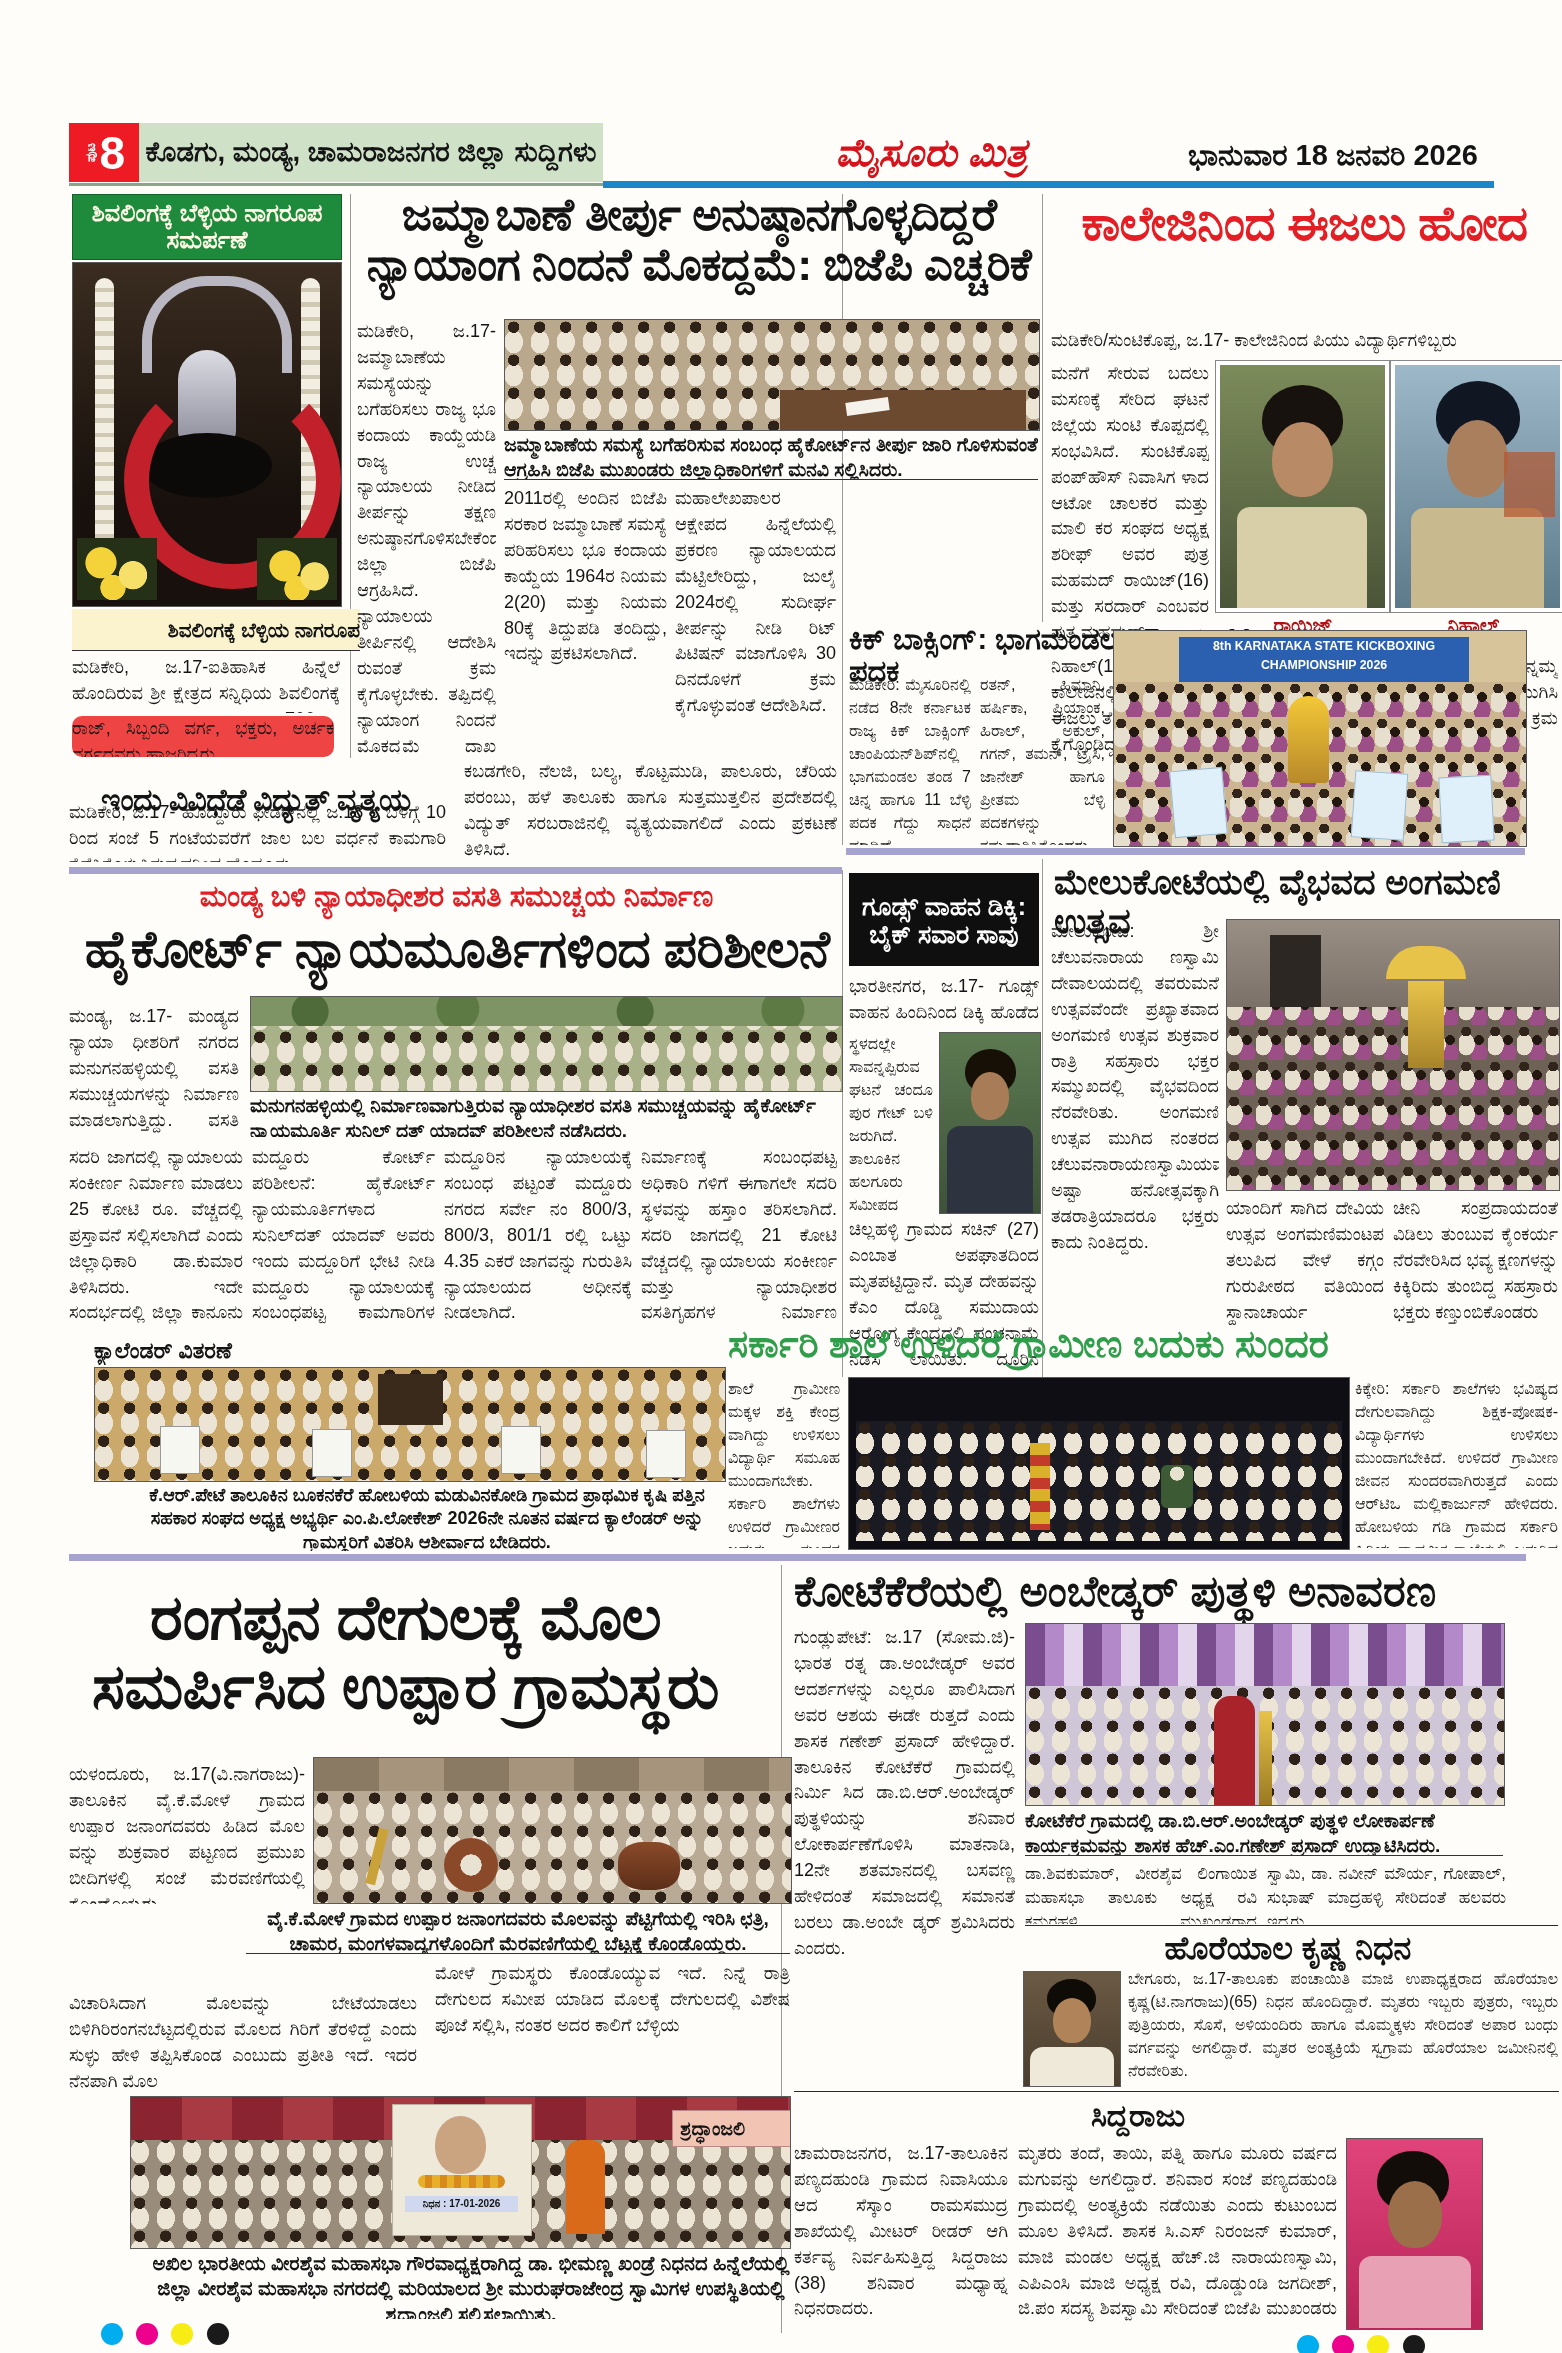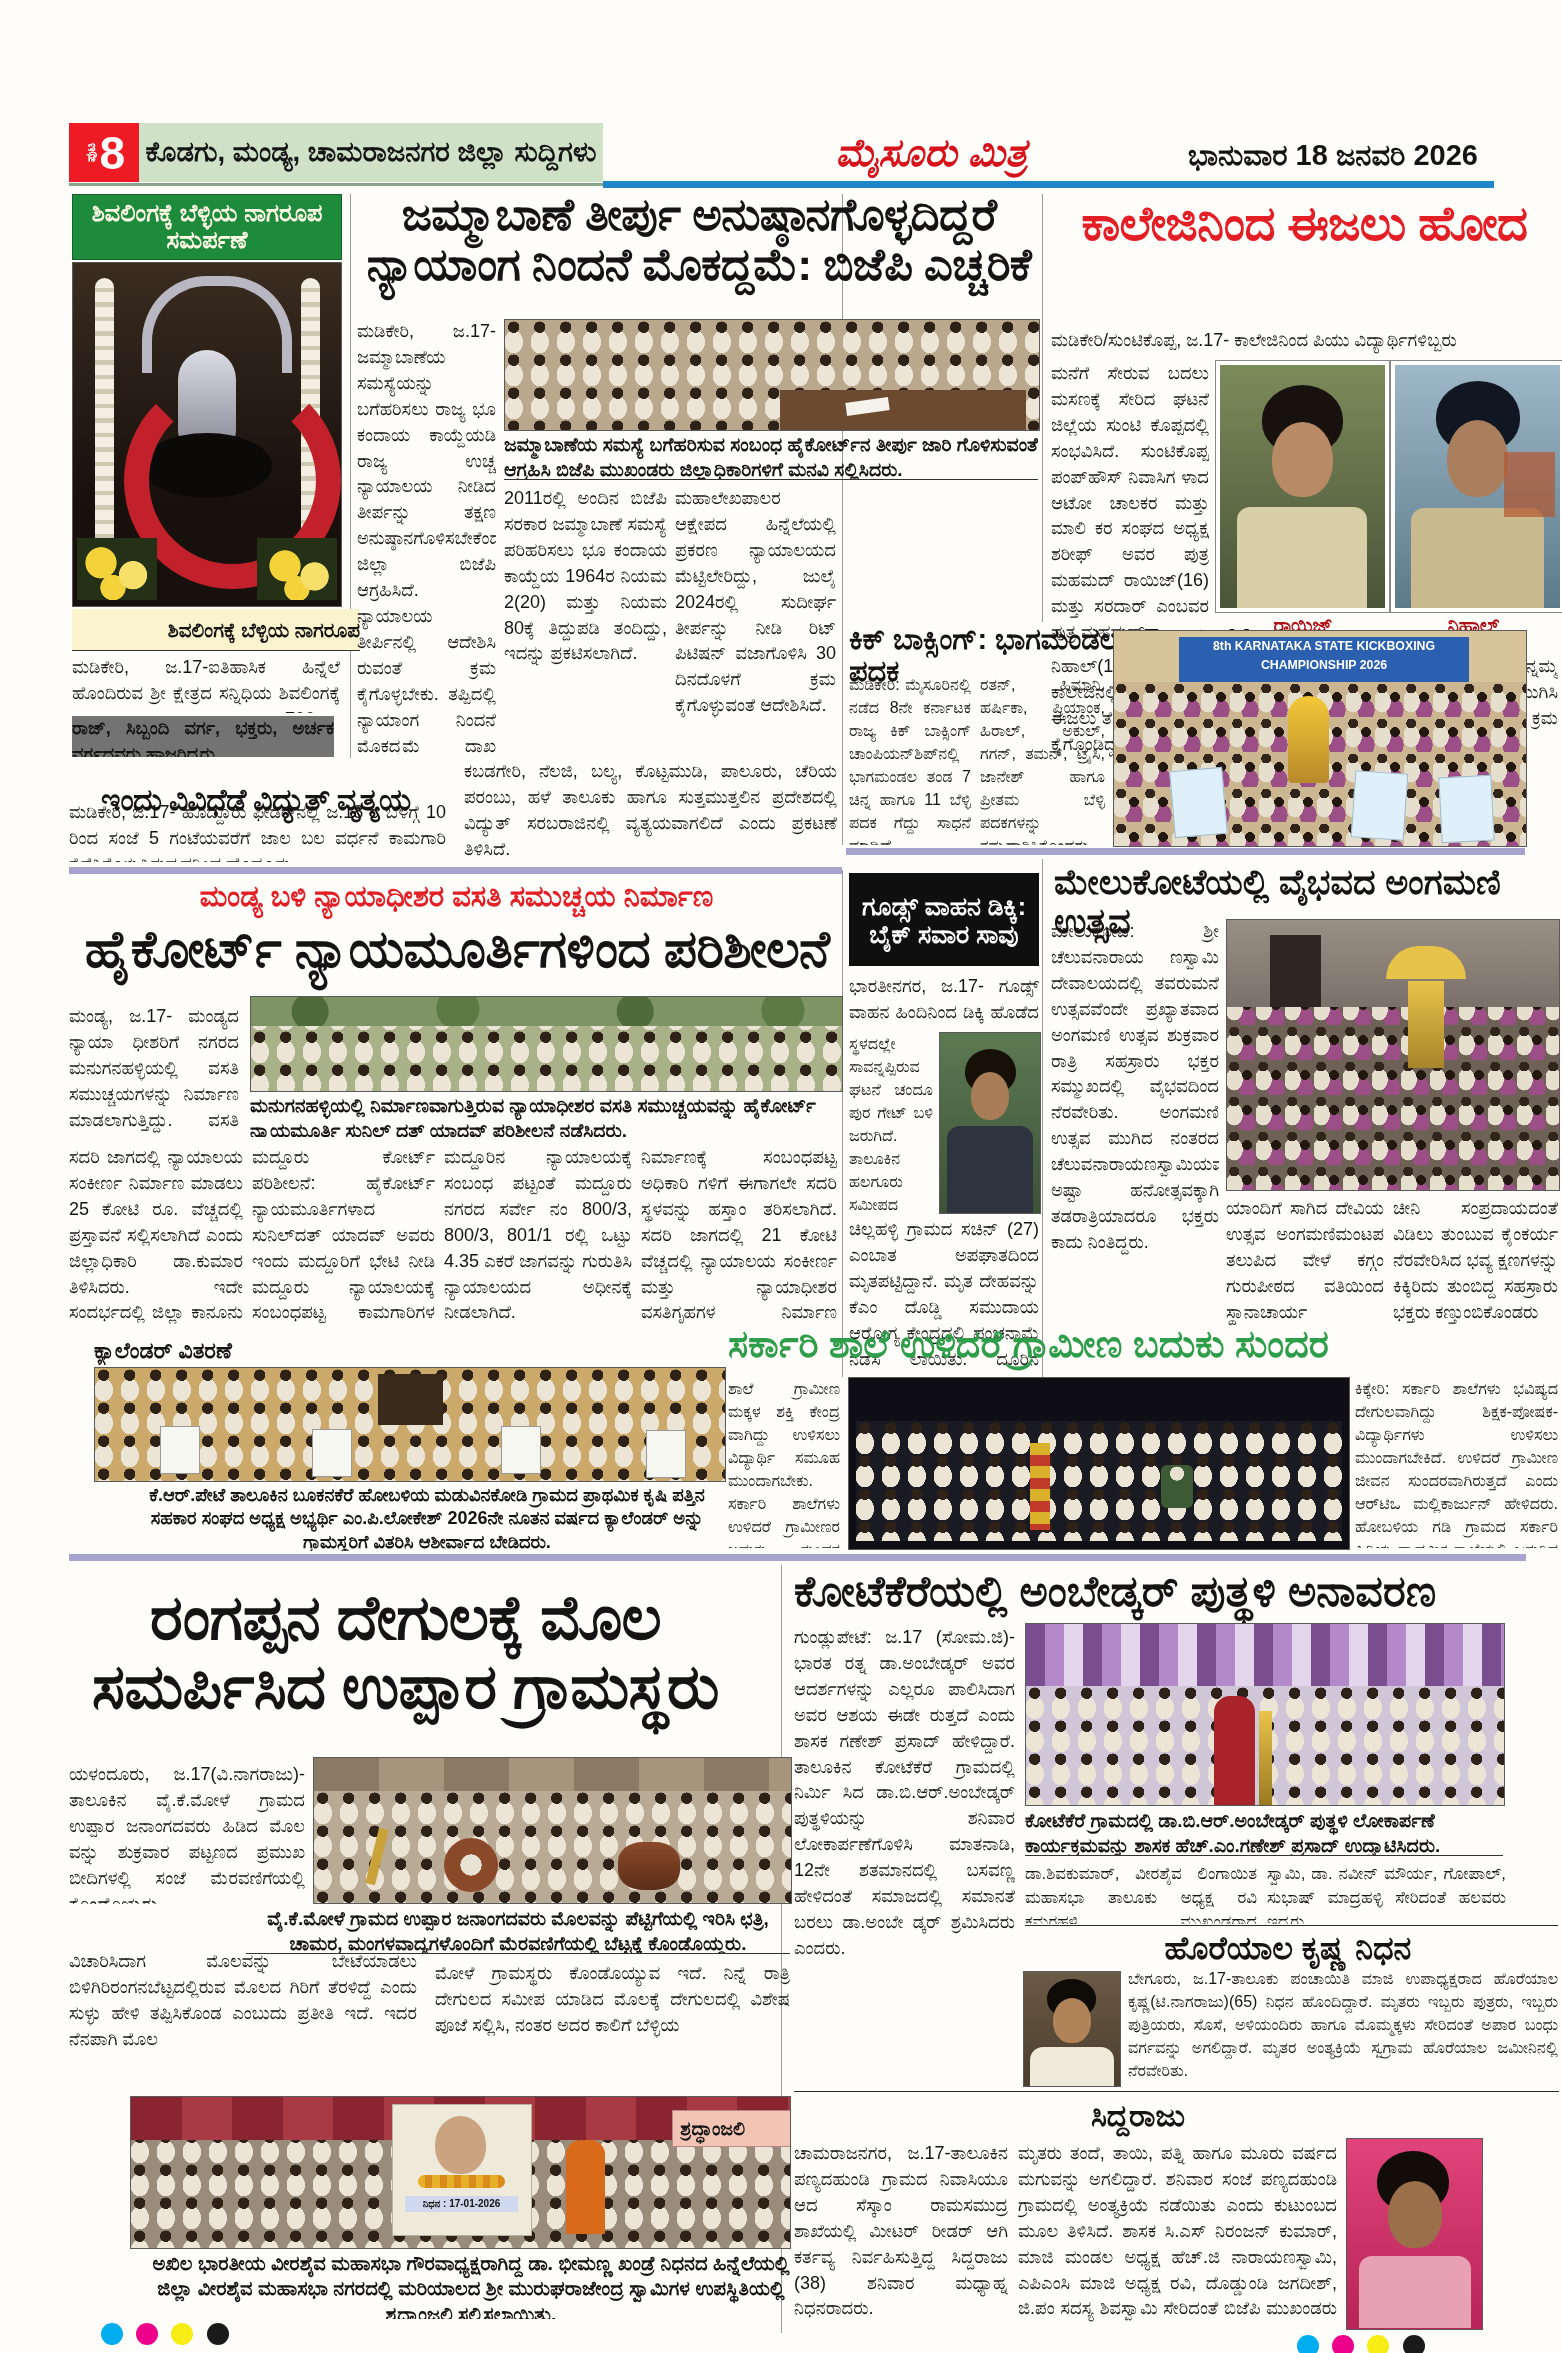--- a/index.html
+++ b/index.html
@@ -62,21 +62,21 @@
     <div class="abs" style="left:105px;top:87px;width:58px;height:94px;background:linear-gradient(#dcdce4,#8e8e9c);border-radius:29px 29px 13px 13px;"></div>
     <div class="abs" style="left:69px;top:170px;width:130px;height:65px;background:#0c0a08;border-radius:50%;"></div>
     <div class="abs" style="left:51px;top:109px;width:167px;height:167px;border:25px solid transparent;border-bottom-color:#c2202a;border-left-color:#c2202a;border-right-color:#c2202a;border-radius:50%;"></div>
     <div class="abs" style="left:4.3px;top:275px;width:80px;height:62px;background:radial-gradient(circle 16px at 30% 40%,#f3d23a 95%,transparent),radial-gradient(circle 14.5px at 70% 60%,#f7e06a 95%,transparent),radial-gradient(circle 13px at 45% 80%,#f3d23a 95%,transparent),#253116;"></div>
     <div class="abs" style="left:184px;top:275px;width:80px;height:62px;background:radial-gradient(circle 16px at 35% 45%,#f3d23a 95%,transparent),radial-gradient(circle 14.5px at 72% 62%,#f7e06a 95%,transparent),radial-gradient(circle 13px at 50% 82%,#f3d23a 95%,transparent),#253116;"></div>
   </div>
   <div class="abs" style="left:72px;top:609px;width:288px;height:41px;background:#fbf3cd;display:flex;align-items:center;justify-content:flex-end;border-bottom:1.4px solid #333;">
     <span class="capb" style="font-size:20px;">ಶಿವಲಿಂಗಕ್ಕೆ ಬೆಳ್ಳಿಯ ನಾಗರೂಪ</span>
   </div>
   <div class="bt abs" style="left:72px;top:655px;width:268px;height:58px;">ಮಡಿಕೇರಿ, ಜ.17-ಐತಿಹಾಸಿಕ ಹಿನ್ನೆಲೆ ಹೊಂದಿರುವ ಶ್ರೀ ಕ್ಷೇತ್ರದ ಸನ್ನಿಧಿಯ ಶಿವಲಿಂಗಕ್ಕೆ ಭಕ್ತರ ಸಹಕಾರದಿಂದ ಮಾಡಿಸಿದ 700ಗ್ರಾಂ ತೂಕದ ಬೆಳ್ಳಿಯ ನಾಗರೂಪವನ್ನು ಸಮರ್ಪಿಸಿ ವಿಶೇಷ ಪೂಜೆ ನೆರವೇರಿಸಲಾಯಿತು. ಸಮಿತಿಯ ಅಧ್ಯಕ್ಷರು, ಪದಾಧಿಕಾರಿಗಳು, ಸದಸ್ಯರು, ಊರಿನ ಭಕ್ತಾದಿಗಳು ಕಾರ್ಯಕ್ರಮದಲ್ಲಿ ಉಪಸ್ಥಿತರಿದ್ದರು.</div>
-  <div class="bt abs" style="left:72px;top:716px;width:262px;height:41px;background:#737373;font-weight:bold;">ರಾಜ್, ಸಿಬ್ಬಂದಿ ವರ್ಗ, ಭಕ್ತರು, ಅರ್ಚಕ ವರ್ಗದವರು ಹಾಜರಿದ್ದರು.</div>
+  <div class="bt abs" style="left:72px;top:716px;width:262px;height:41px;background:#ef4444;font-weight:normal;border-radius:10px;">ರಾಜ್, ಸಿಬ್ಬಂದಿ ವರ್ಗ, ಭಕ್ತರು, ಅರ್ಚಕ ವರ್ಗದವರು ಹಾಜರಿದ್ದರು.</div>
 
   <div class="abs hl center" style="left:357px;top:190px;width:684px;height:123px;font-size:45px;">
     <div>ಜಮ್ಮಾಬಾಣೆ ತೀರ್ಪು ಅನುಷ್ಠಾನಗೊಳ್ಳದಿದ್ದರೆ</div>
     <div>ನ್ಯಾಯಾಂಗ ನಿಂದನೆ ಮೊಕದ್ದಮೆ: ಬಿಜೆಪಿ ಎಚ್ಚರಿಕೆ</div>
   </div>
   <div class="bt abs" style="left:357px;top:319px;width:139px;height:435px;">ಮಡಿಕೇರಿ, ಜ.17-ಜಮ್ಮಾಬಾಣೆಯ ಸಮಸ್ಯೆಯನ್ನು ಬಗೆಹರಿಸಲು ರಾಜ್ಯ ಭೂ ಕಂದಾಯ ಕಾಯ್ದೆಯಡಿ ರಾಜ್ಯ ಉಚ್ಚ ನ್ಯಾಯಾಲಯ ನೀಡಿದ ತೀರ್ಪನ್ನು ತಕ್ಷಣ ಅನುಷ್ಠಾನಗೊಳಿಸಬೇಕೆಂದು ಜಿಲ್ಲಾ ಬಿಜೆಪಿ ಆಗ್ರಹಿಸಿದೆ. ನ್ಯಾಯಾಲಯ ತೀರ್ಪಿನಲ್ಲಿ ಆದೇಶಿಸಿ ರುವಂತೆ ಕ್ರಮ ಕೈಗೊಳ್ಳಬೇಕು. ತಪ್ಪಿದಲ್ಲಿ ನ್ಯಾಯಾಂಗ ನಿಂದನೆ ಮೊಕದ್ದಮೆ ದಾಖ ಲಿಸುವುದಾಗಿ ಜಿಲ್ಲಾಧಿಕಾರಿ ಮೂಲಕ ಸರಕಾರಕ್ಕೆ ಕಳಿಸಿರುವ ಮನವಿಯಲ್ಲಿ ಎಚ್ಚರಿಕೆ ನೀಡಿದೆ.</div>
   <div class="photo crowd-dark" style="left:504px;top:319px;width:534px;height:110px;background-color:#b9a88c;">
     <div class="abs" style="left:275px;top:70px;width:246px;height:41px;background:#6b4a2f;"></div>
     <div class="abs" style="left:341px;top:80px;width:43px;height:13px;background:#f4f2ea;transform:rotate(-8deg);"></div>
   </div>
@@ -189,21 +189,21 @@
     <div>ಸಮರ್ಪಿಸಿದ ಉಪ್ಪಾರ ಗ್ರಾಮಸ್ಥರು</div>
   </div>
   <div class="bt abs" style="left:69px;top:1762px;width:236px;height:142px;">ಯಳಂದೂರು, ಜ.17(ವಿ.ನಾಗರಾಜು)- ತಾಲೂಕಿನ ವೈ.ಕೆ.ಮೋಳೆ ಗ್ರಾಮದ ಉಪ್ಪಾರ ಜನಾಂಗದವರು ಹಿಡಿದ ಮೊಲ ವನ್ನು ಶುಕ್ರವಾರ ಪಟ್ಟಣದ ಪ್ರಮುಖ ಬೀದಿಗಳಲ್ಲಿ ಸಂಜೆ ಮೆರವಣಿಗೆಯಲ್ಲಿ ಕೊಂಡೊಯ್ದರು.</div>
   <div class="photo crowd-dark" style="left:313px;top:1757px;width:477px;height:145px;background-color:#b9aa96;">
     <div class="abs" style="left:0;top:0;width:477px;height:33px;background:repeating-linear-gradient(90deg,#8a7a64 0 65px,#a6957c 65px 130px);"></div>
     <div class="abs" style="left:130px;top:80px;width:54px;height:54px;border-radius:50%;background:radial-gradient(circle 17.4px,#e8e2d2 60%,#8a4a2a 62%);"></div>
     <div class="abs" style="left:304px;top:84px;width:62px;height:48px;border-radius:40%;background:linear-gradient(#8a4a2a,#5c2e18);"></div>
     <div class="abs" style="left:58px;top:70px;width:10px;height:57px;background:#caa23a;transform:rotate(14deg);"></div>
   </div>
   <div class="capb abs center" style="left:246px;top:1907px;width:544px;height:46px;border-bottom:1.4px solid #333;">ವೈ.ಕೆ.ಮೋಳೆ ಗ್ರಾಮದ ಉಪ್ಪಾರ ಜನಾಂಗದವರು ಮೊಲವನ್ನು ಪೆಟ್ಟಿಗೆಯಲ್ಲಿ ಇರಿಸಿ ಛತ್ರಿ, ಚಾಮರ, ಮಂಗಳವಾದ್ಯಗಳೊಂದಿಗೆ ಮೆರವಣಿಗೆಯಲ್ಲಿ ಬೆಟ್ಟಕ್ಕೆ ಕೊಂಡೊಯ್ದರು.</div>
-  <div class="bt abs" style="left:69px;top:1949px;width:348px;height:129px;">ವಿಚಾರಿಸಿದಾಗ ಮೊಲವನ್ನು ಬೇಟೆಯಾಡಲು ಬಿಳಿಗಿರಿರಂಗನಬೆಟ್ಟದಲ್ಲಿರುವ ಮೊಲದ ಗಿರಿಗೆ ತೆರಳಿದ್ದೆ ಎಂದು ಸುಳ್ಳು ಹೇಳಿ ತಪ್ಪಿಸಿಕೊಂಡ ಎಂಬುದು ಪ್ರತೀತಿ ಇದೆ. ಇದರ ನೆನಪಾಗಿ ಮೊಲ</div>
+  <div class="bt abs" style="left:69px;top:1991px;width:348px;height:129px;">ವಿಚಾರಿಸಿದಾಗ ಮೊಲವನ್ನು ಬೇಟೆಯಾಡಲು ಬಿಳಿಗಿರಿರಂಗನಬೆಟ್ಟದಲ್ಲಿರುವ ಮೊಲದ ಗಿರಿಗೆ ತೆರಳಿದ್ದೆ ಎಂದು ಸುಳ್ಳು ಹೇಳಿ ತಪ್ಪಿಸಿಕೊಂಡ ಎಂಬುದು ಪ್ರತೀತಿ ಇದೆ. ಇದರ ನೆನಪಾಗಿ ಮೊಲ</div>
   <div class="bt abs" style="left:435px;top:1961px;width:355px;height:129px;">ಮೋಳೆ ಗ್ರಾಮಸ್ಥರು ಕೊಂಡೊಯ್ಯುವ ಇದೆ. ನಿನ್ನೆ ರಾತ್ರಿ ದೇಗುಲದ ಸಮೀಪ ಯಾಡಿದ ಮೊಲಕ್ಕೆ ದೇಗುಲದಲ್ಲಿ ವಿಶೇಷ ಪೂಜೆ ಸಲ್ಲಿಸಿ, ನಂತರ ಅದರ ಕಾಲಿಗೆ ಬೆಳ್ಳಿಯ</div>
 
   <div class="photo crowd-dark" style="left:130px;top:2096px;width:659px;height:151px;background-color:#9a8c7a;">
     <div class="abs" style="left:0;top:0;width:659px;height:43px;background:repeating-linear-gradient(90deg,#8a2430 0 51px,#a83a44 51px 101px);"></div>
     <div class="abs" style="left:261px;top:7.2px;width:138px;height:130px;background:#efe9da;border:1.4px solid #b8b0a0;"></div>
     <div class="head" style="left:304px;top:19px;width:51px;height:58px;background:#caa380;"></div>
     <div class="abs" style="left:287px;top:78px;width:87px;height:13px;background:repeating-linear-gradient(90deg,#e8b02a 0 7.2px,#d88a1a 7.2px 14.5px);border-radius:6.5px;"></div>
     <div class="abs center" style="left:274px;top:99px;width:113px;height:16px;background:#cfd8ee;font-size:10px;font-weight:bold;line-height:16px;">ನಿಧನ : 17-01-2026</div>
     <div class="abs" style="left:435px;top:43px;width:39px;height:94px;background:#d86a1a;border-radius:14.5px 14.5px 0 0;"></div>
     <div class="abs" style="left:541px;top:13px;width:123px;height:35px;background:#f2c4b4;border:0.7px solid #b88;font-weight:bold;font-size:19px;line-height:35px;padding-left:7.2px;">ಶ್ರದ್ಧಾಂಜಲಿ</div>

